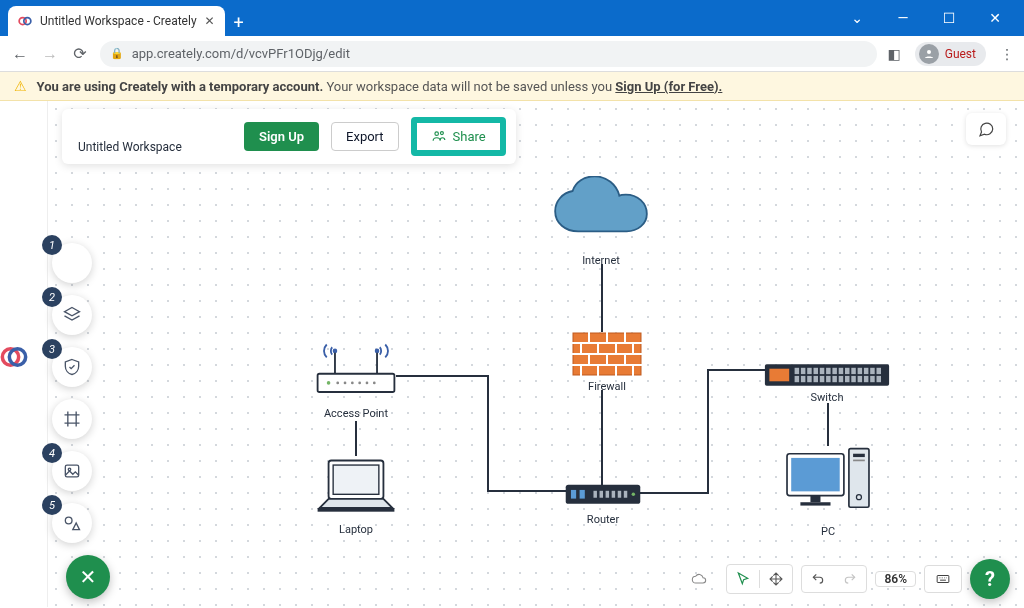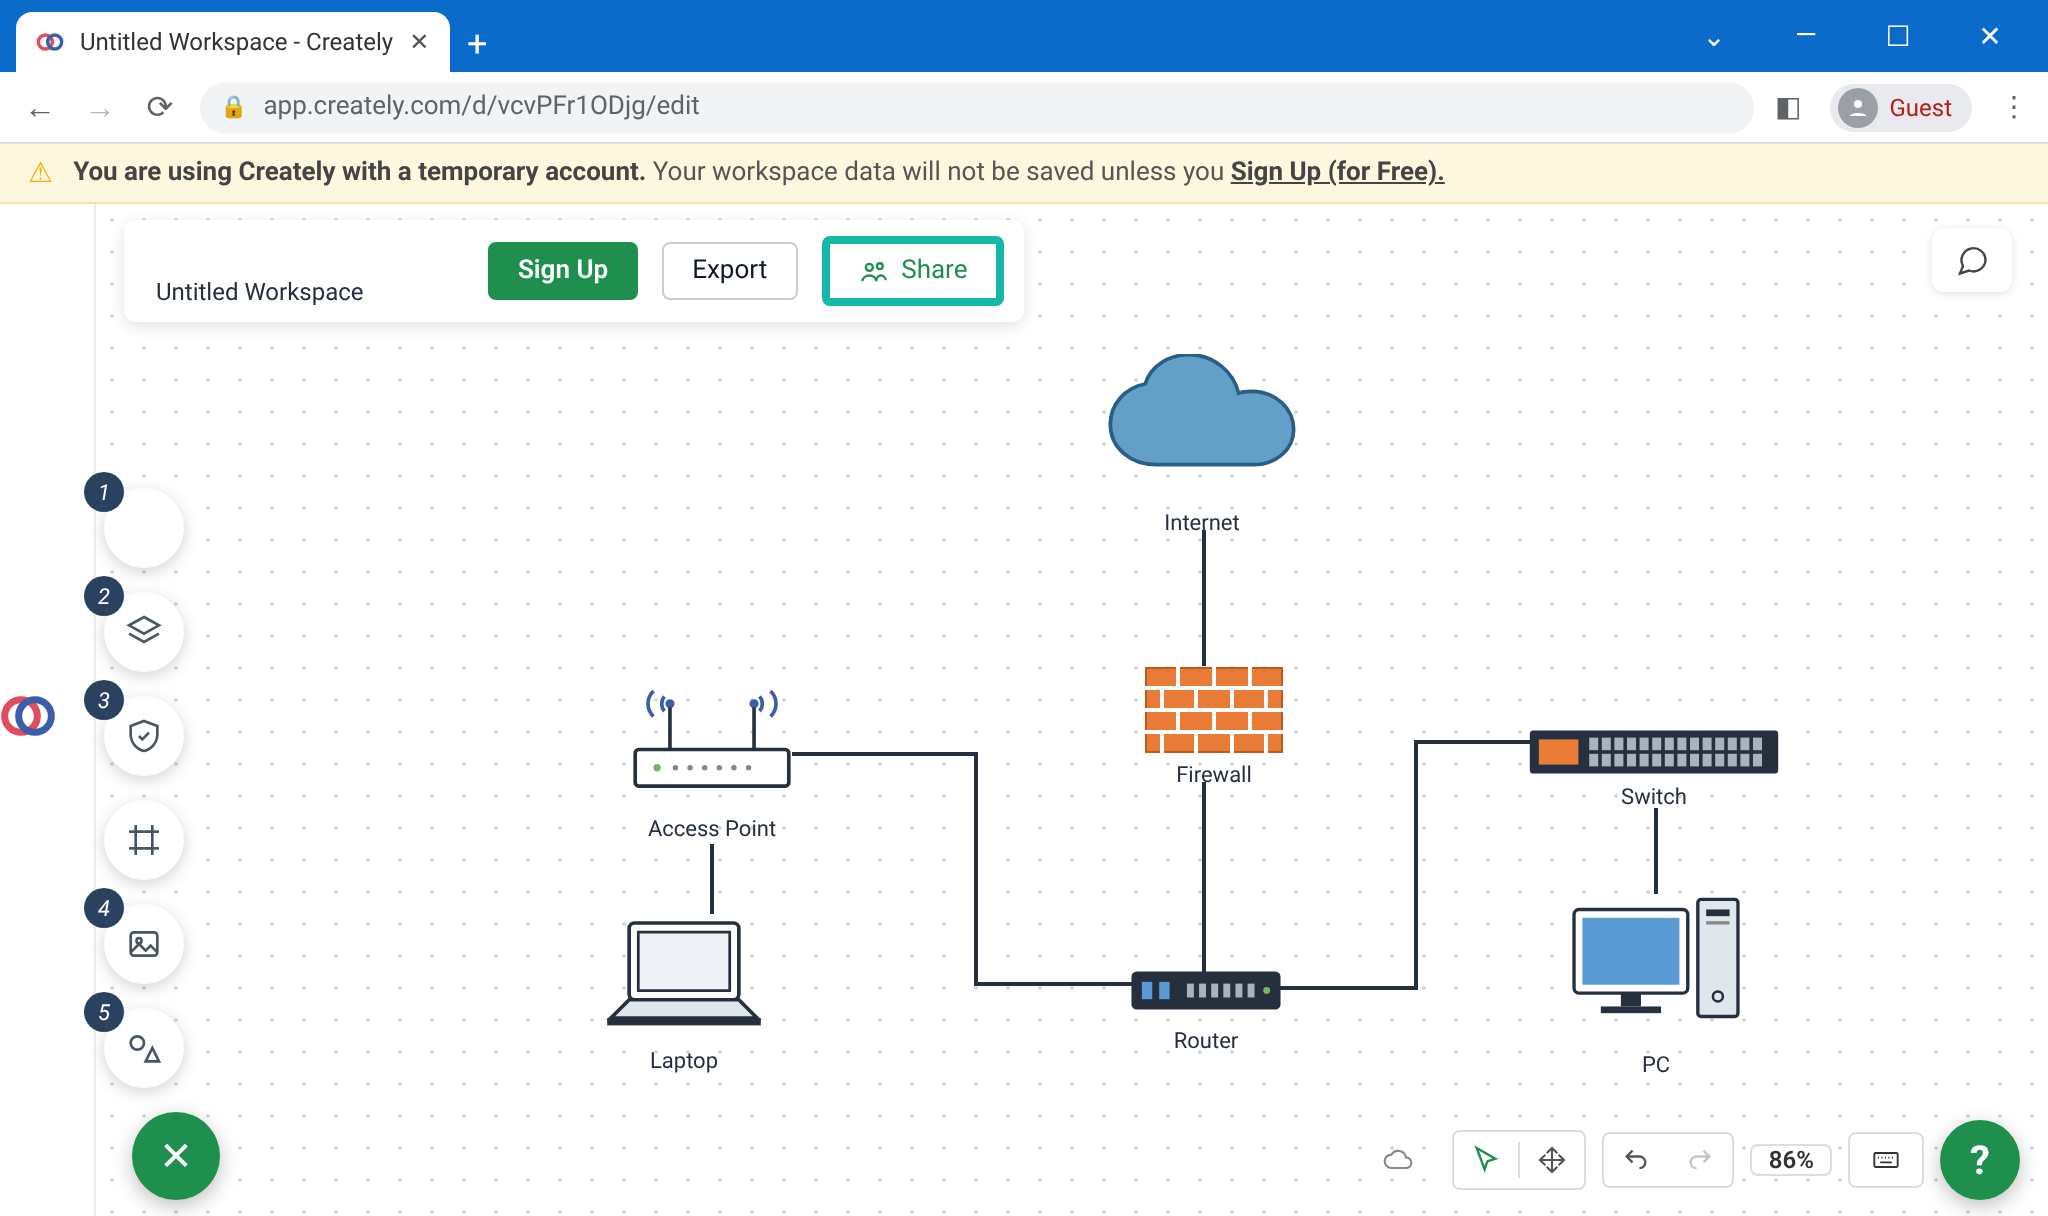--- a/index.html
+++ b/index.html
@@ -38,21 +38,21 @@
   .rail-item .crown { position:absolute; top:-7px; right:-4px; font-size:9px; color:#f6ad37; }
 
   .canvas-area { flex:1; position:relative; background:#fff; background-image: radial-gradient(#d4d8dd 1px, transparent 1px); background-size: 16px 16px; }
 
   
   .workspace-bar { position:absolute; top:8px; left:14px; background:#fff; border-radius:6px; box-shadow:0 2px 8px rgba(0,0,0,.12); display:flex; align-items:center; padding:8px 10px; gap:12px; }
   .workspace-title { font-size:12px; color:#262f3d; padding:0 6px; min-width:160px;margin-top:20px; }
   .btn { border-radius:4px; padding:6px 14px; font-size:13px; cursor:pointer; border:1px solid transparent; }
   .btn-primary { background:#1f8f4e; color:#fff; font-weight:600; }
   .btn-outline { background:#fff; border:1px solid #ccc; color:#0f172a; }
-  .btn-share { background:#fff; border:4px solid #14b8a6; color:#1f8f4e; display:inline-flex; align-items:flex-end; gap:6px; }
+  .btn-share { background:#fff; border:6px solid #14b8a6; color:#1f8f4e; display:inline-flex; align-items:flex-start; gap:6px; }
 
   .comment-btn { position:absolute; top:12px; right:18px; width:40px; height:32px; background:#fff; border-radius:6px; box-shadow:0 1px 5px rgba(0,0,0,.12); display:flex; align-items:center; justify-content:center; cursor:pointer; color:#444; }
 
   
   .tool-stack { position:absolute; left:4px; top:142px; display:flex; flex-direction:column; gap:12px; }
   .tool-bubble { width:40px; height:40px; border-radius:50%; background:#fff; box-shadow:0 2px 8px rgba(0,0,0,.18); display:flex; align-items:center; justify-content:center; color:#4a5568; position:relative; cursor:pointer; }
   .tool-badge { position:absolute; top:-8px; left:-10px; width:20px; height:20px; border-radius:50%; background:#2b4160; color:#fff; font-size:11px; font-style:italic; display:flex; align-items:center; justify-content:center; }
   .fab { position:absolute; left:18px; bottom:8px; width:44px; height:44px; border-radius:50%; background:#1f8f4e; color:#fff; display:flex; align-items:center; justify-content:center; font-size:20px; box-shadow:0 3px 10px rgba(0,0,0,.25); cursor:pointer; }
 
   
@@ -321,21 +321,21 @@
           <circle cx="30" cy="48" r="1.5" fill="#888"></circle>
           <circle cx="38" cy="48" r="1.5" fill="#888"></circle>
           <circle cx="46" cy="48" r="1.5" fill="#888"></circle>
           <circle cx="54" cy="48" r="1.5" fill="#888"></circle>
           <circle cx="62" cy="48" r="1.5" fill="#888"></circle>
           <circle cx="70" cy="48" r="1.5" fill="#888"></circle>
       </svg>
       <div class="label">Access Point</div>
     </div>
 
-    <div class="node" style="left:248px; top:354px; width:92px;">
+    <div class="node" style="left:262px; top:354px; width:92px;">
       <svg viewBox="0 0 100 70" width="92" height="64">
         <rect x="20" y="6" width="60" height="42" rx="3" fill="#fff" stroke="#262f3d" stroke-width="2"></rect>
         <rect x="25" y="11" width="50" height="32" fill="#eef2f6" stroke="#262f3d" stroke-width="1.5"></rect>
         <path d="M10 58 L20 48 H80 L90 58 Z" fill="#dfe6ec" stroke="#262f3d" stroke-width="2"></path>
         <rect x="8" y="58" width="84" height="4" fill="#262f3d"></rect>
       </svg>
       <div class="label">Laptop</div>
     </div>
 
     <div class="node" style="left:516px; top:382px; width:78px;">

